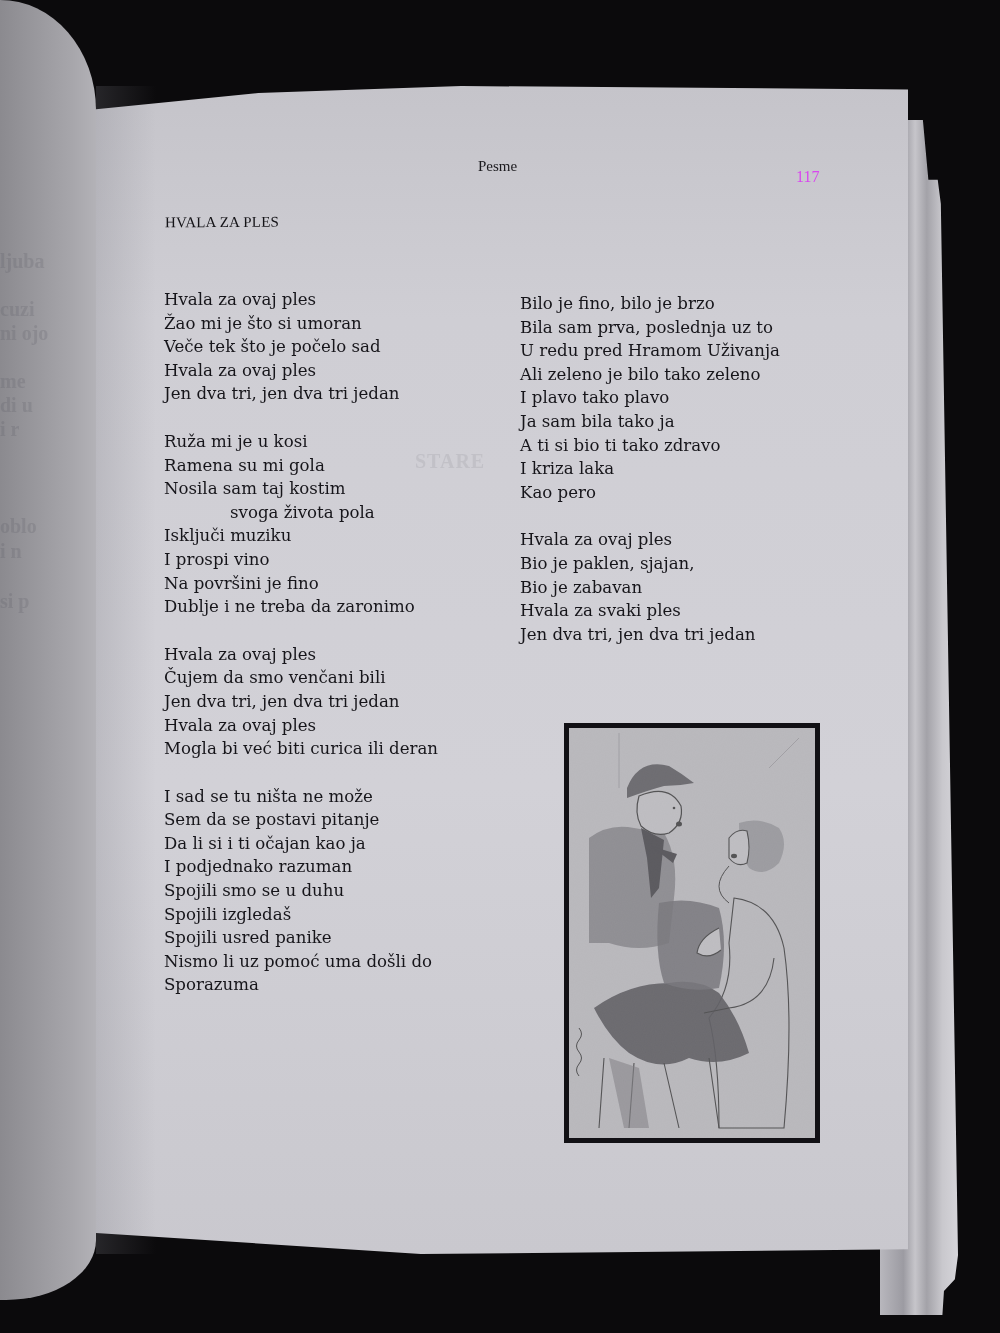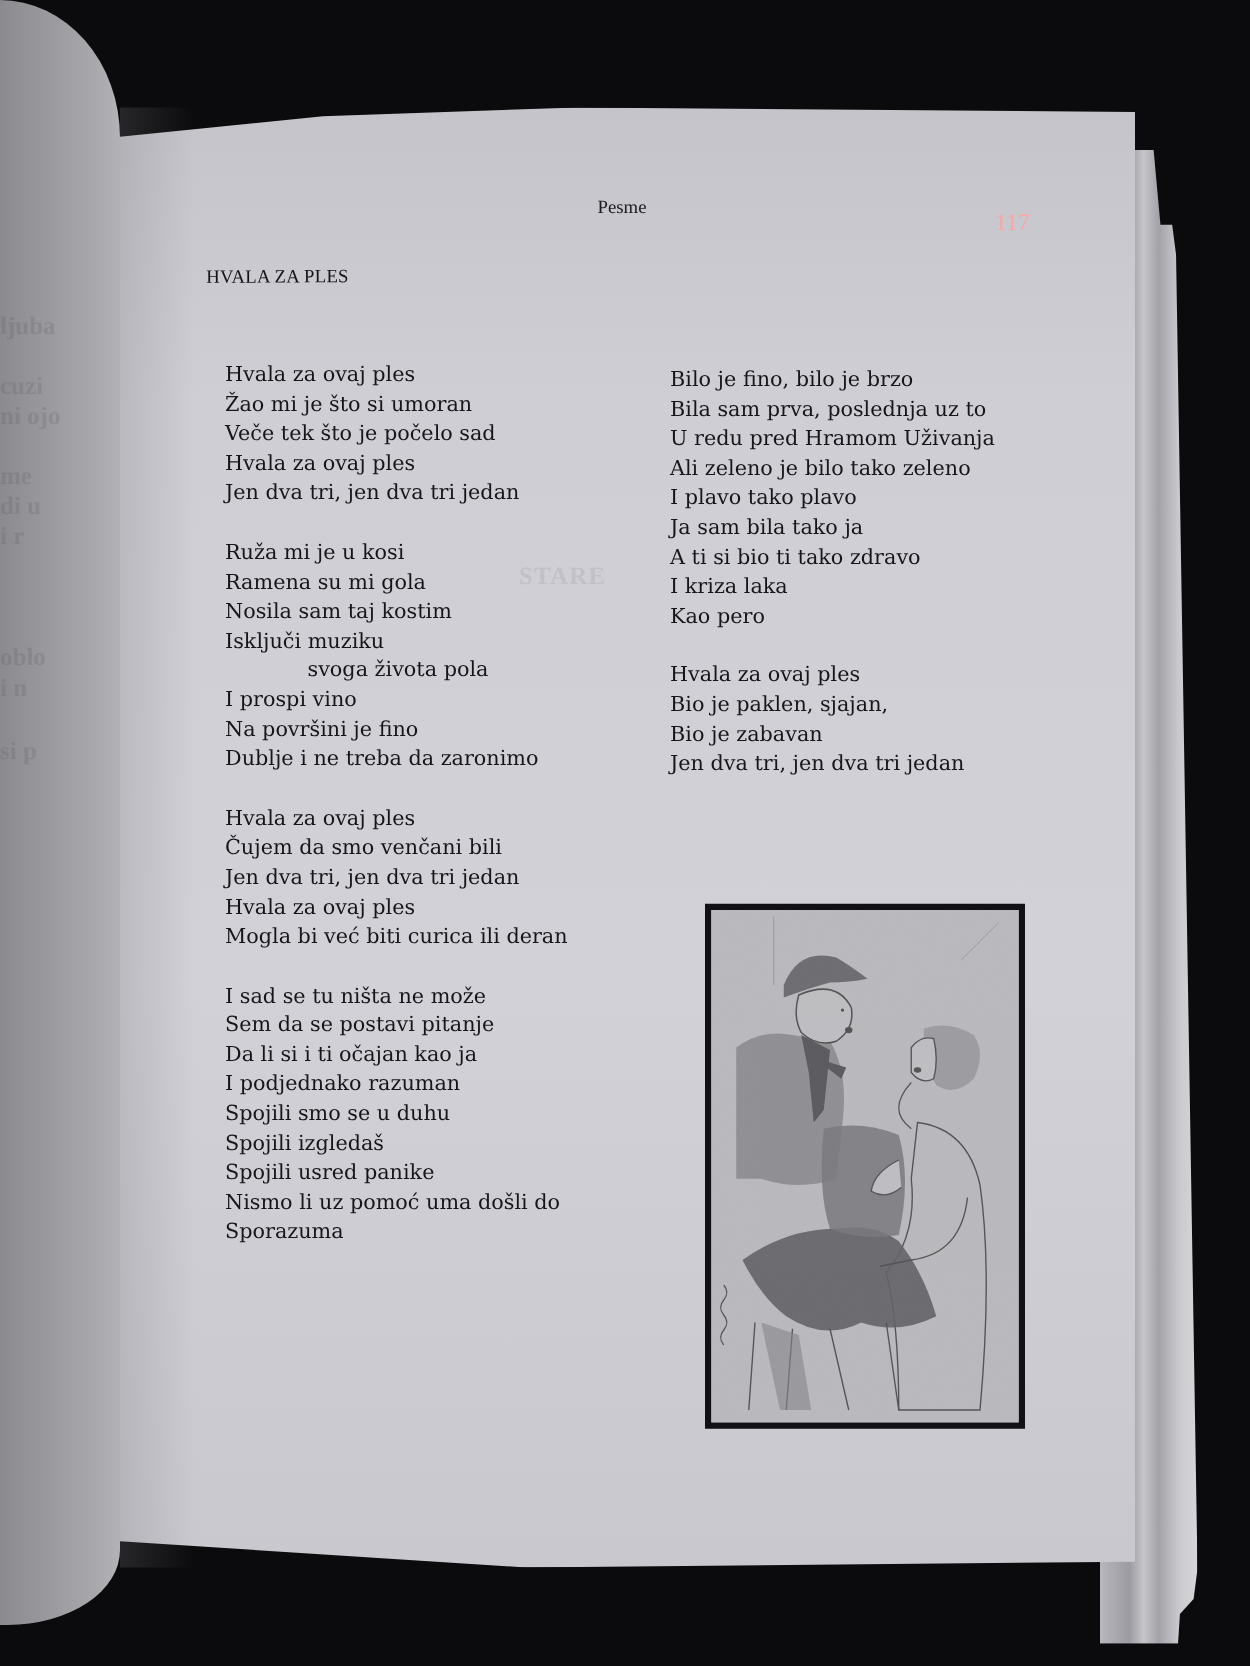--- a/index.html
+++ b/index.html
@@ -69,22 +69,22 @@
       top: 158px;
       font-family: "Liberation Serif", serif;
       font-size: 15px;
       color: #1b1a1e;
     }
     .page-number {
       position: absolute;
       left: 796px;
       top: 168px;
       font-family: "Liberation Serif", serif;
-      font-size: 19px;
-      color: #fca5a5;
+      font-size: 16px;
+      color: #d946ef;
     }
     .poem-title {
       position: absolute;
       left: 165px;
       top: 214px;
       font-family: "Liberation Serif", serif;
       font-size: 15px;
       letter-spacing: 0.2px;
       color: #141317;
       transform: rotate(-0.3deg);
@@ -98,21 +98,21 @@
     }
     .column.left {
       left: 164px;
       top: 288px;
     }
     .column.right {
       left: 520px;
       top: 292px;
     }
     .stanza {
-      margin: 0 0 24px 16px;
+      margin: 0 0 24px 0;
     }
     .line {
       display: block;
       white-space: nowrap;
     }
     .line.indent {
       padding-left: 66px;
     }
     .watermark {
       position: absolute;
@@ -176,22 +176,22 @@
       <span class="line">Hvala za ovaj ples</span>
       <span class="line">Žao mi je što si umoran</span>
       <span class="line">Veče tek što je počelo sad</span>
       <span class="line">Hvala za ovaj ples</span>
       <span class="line">Jen dva tri, jen dva tri jedan</span>
     </div>
     <div class="stanza">
       <span class="line">Ruža mi je u kosi</span>
       <span class="line">Ramena su mi gola</span>
       <span class="line">Nosila sam taj kostim</span>
+      <span class="line indent">svoga života pola</span>
       <span class="line">Isključi muziku</span>
-      <span class="line indent">svoga života pola</span>
       <span class="line">I prospi vino</span>
       <span class="line">Na površini je fino</span>
       <span class="line">Dublje i ne treba da zaronimo</span>
     </div>
     <div class="stanza">
       <span class="line">Hvala za ovaj ples</span>
       <span class="line">Čujem da smo venčani bili</span>
       <span class="line">Jen dva tri, jen dva tri jedan</span>
       <span class="line">Hvala za ovaj ples</span>
       <span class="line">Mogla bi već biti curica ili deran</span>
@@ -217,20 +217,21 @@
       <span class="line">I plavo tako plavo</span>
       <span class="line">Ja sam bila tako ja</span>
       <span class="line">A ti si bio ti tako zdravo</span>
       <span class="line">I kriza laka</span>
       <span class="line">Kao pero</span>
     </div>
     <div class="stanza">
       <span class="line">Hvala za ovaj ples</span>
       <span class="line">Bio je paklen, sjajan,</span>
       <span class="line">Bio je zabavan</span>
+      <span class="line">Hvala za svaki ples</span>
       <span class="line">Jen dva tri, jen dva tri jedan</span>
     </div>
   </div>
 
 <div class="illustration">
   <svg viewBox="0 0 246 410" xmlns="http://www.w3.org/2000/svg">
     <defs>
       <filter id="grain">
         <feTurbulence type="fractalNoise" baseFrequency="0.9" numOctaves="2" result="n"></feTurbulence>
         <feColorMatrix type="saturate" values="0"></feColorMatrix>

